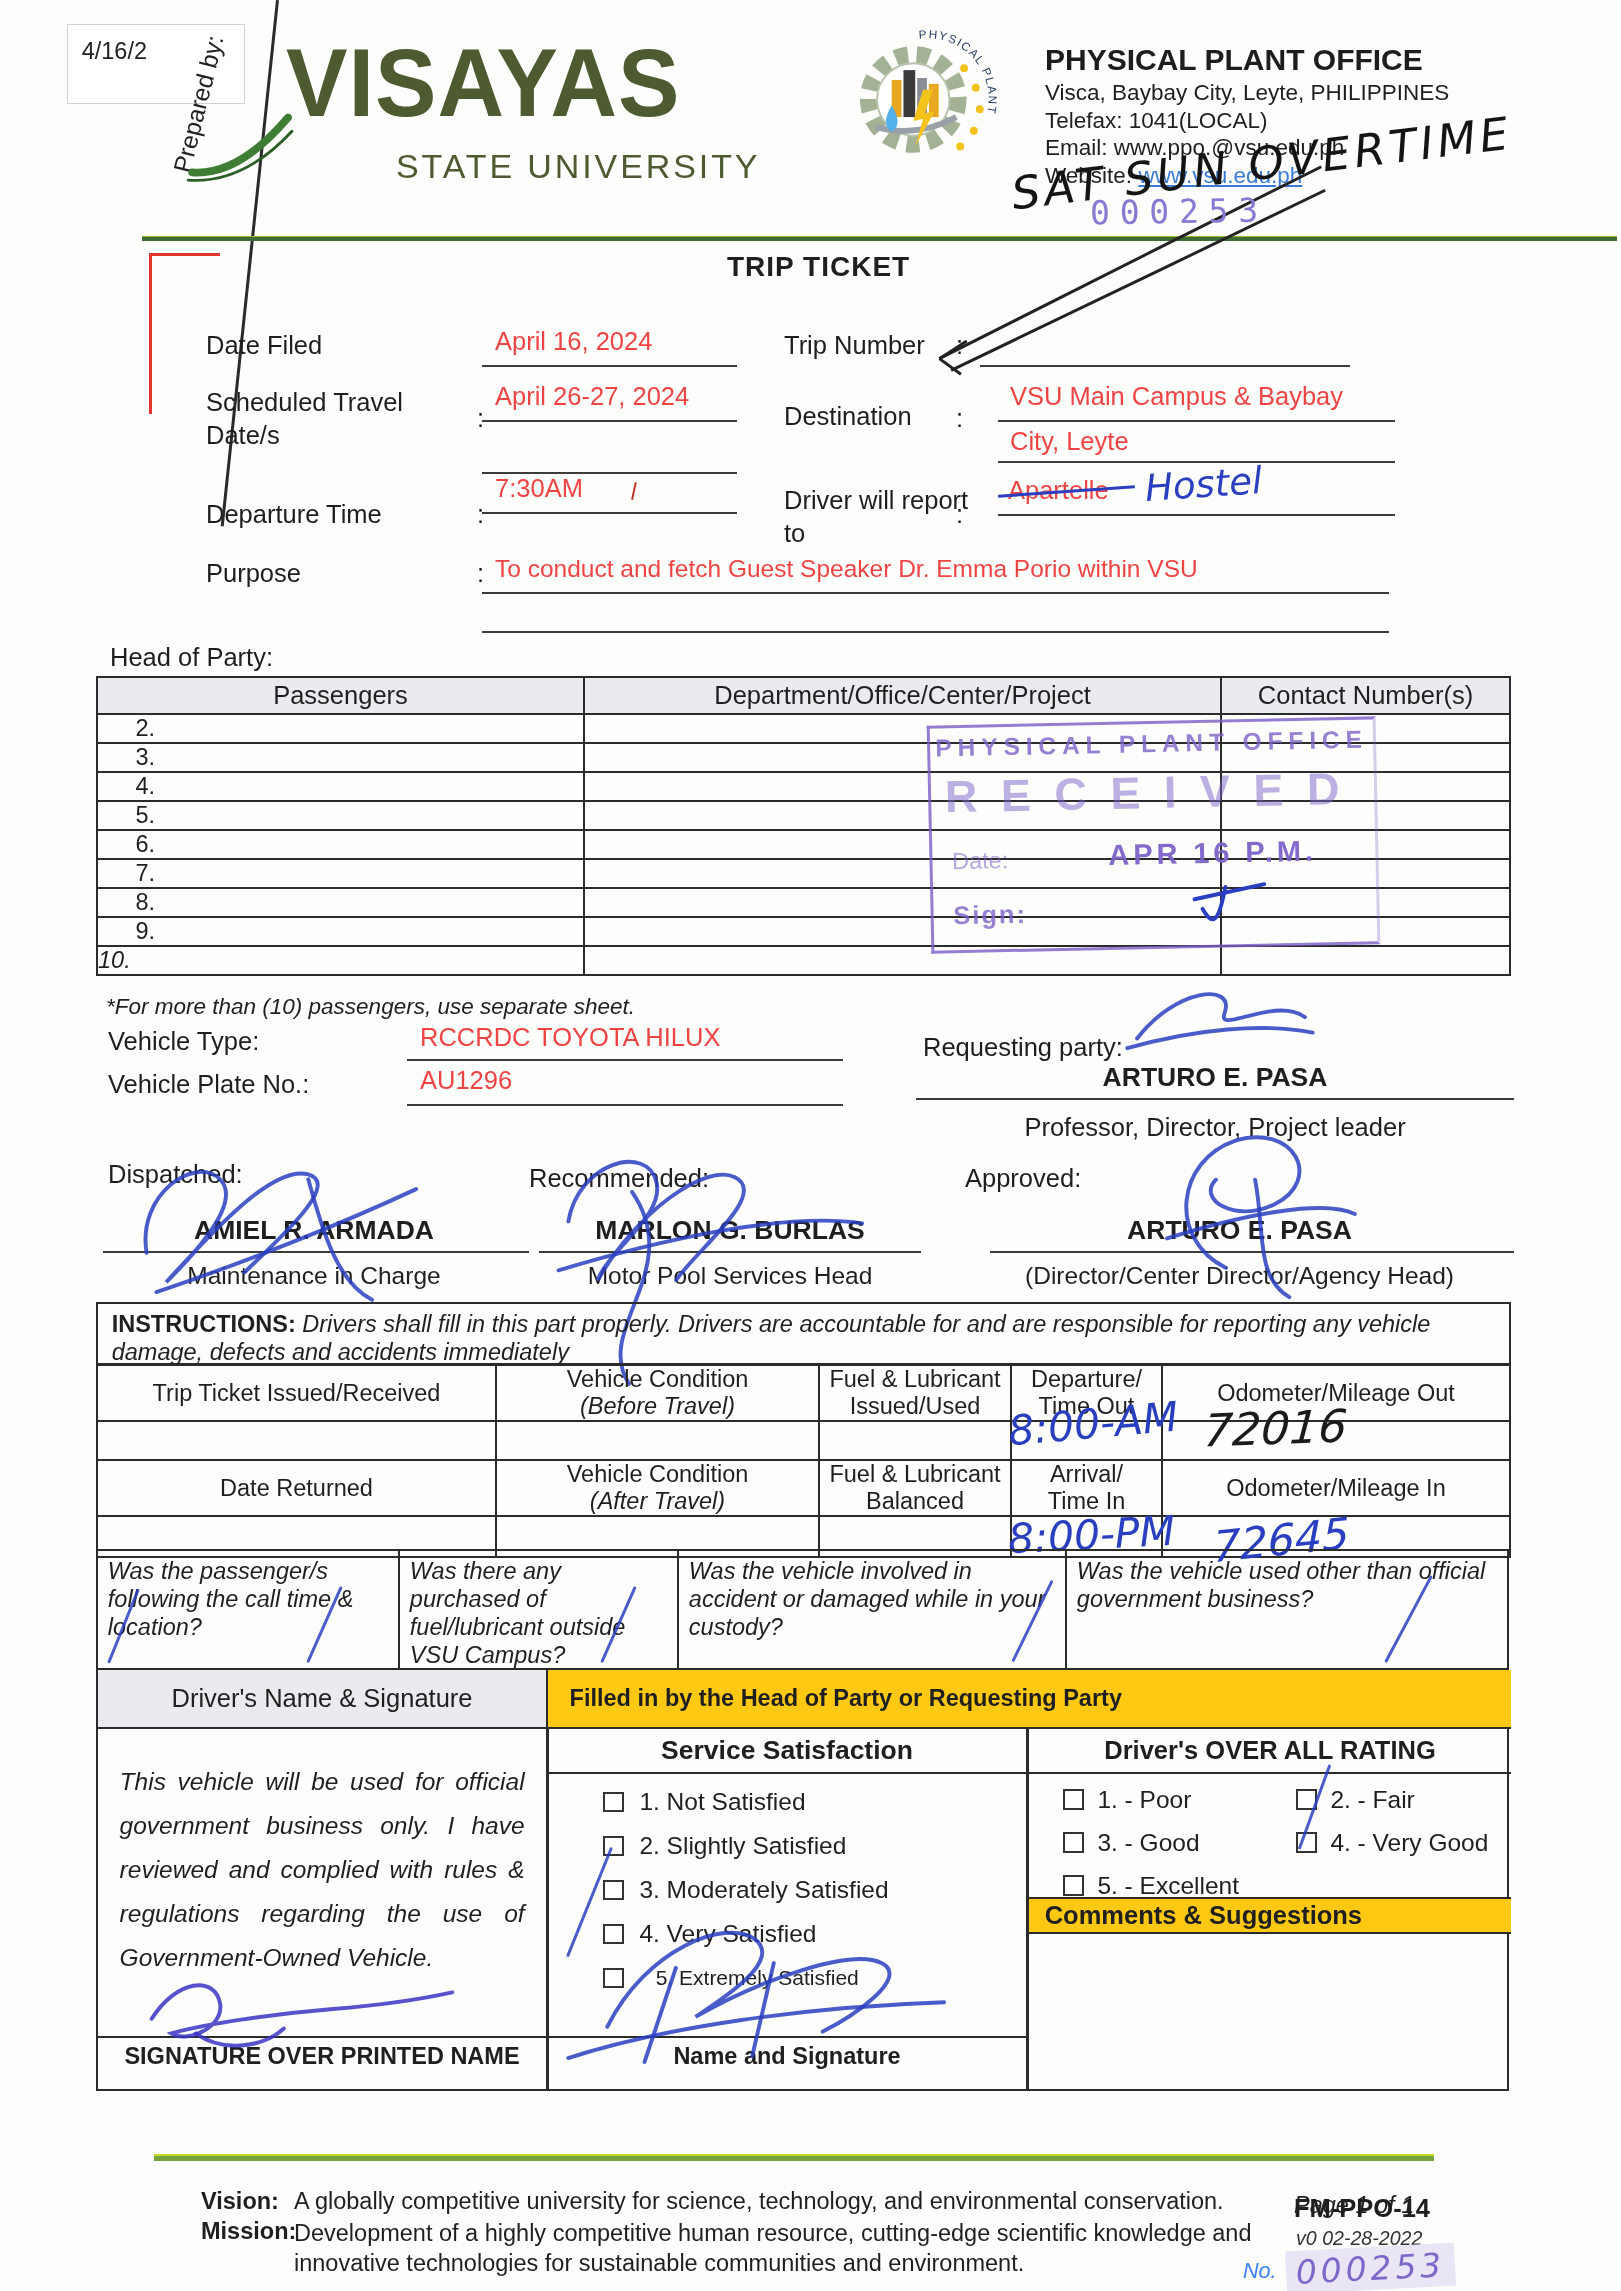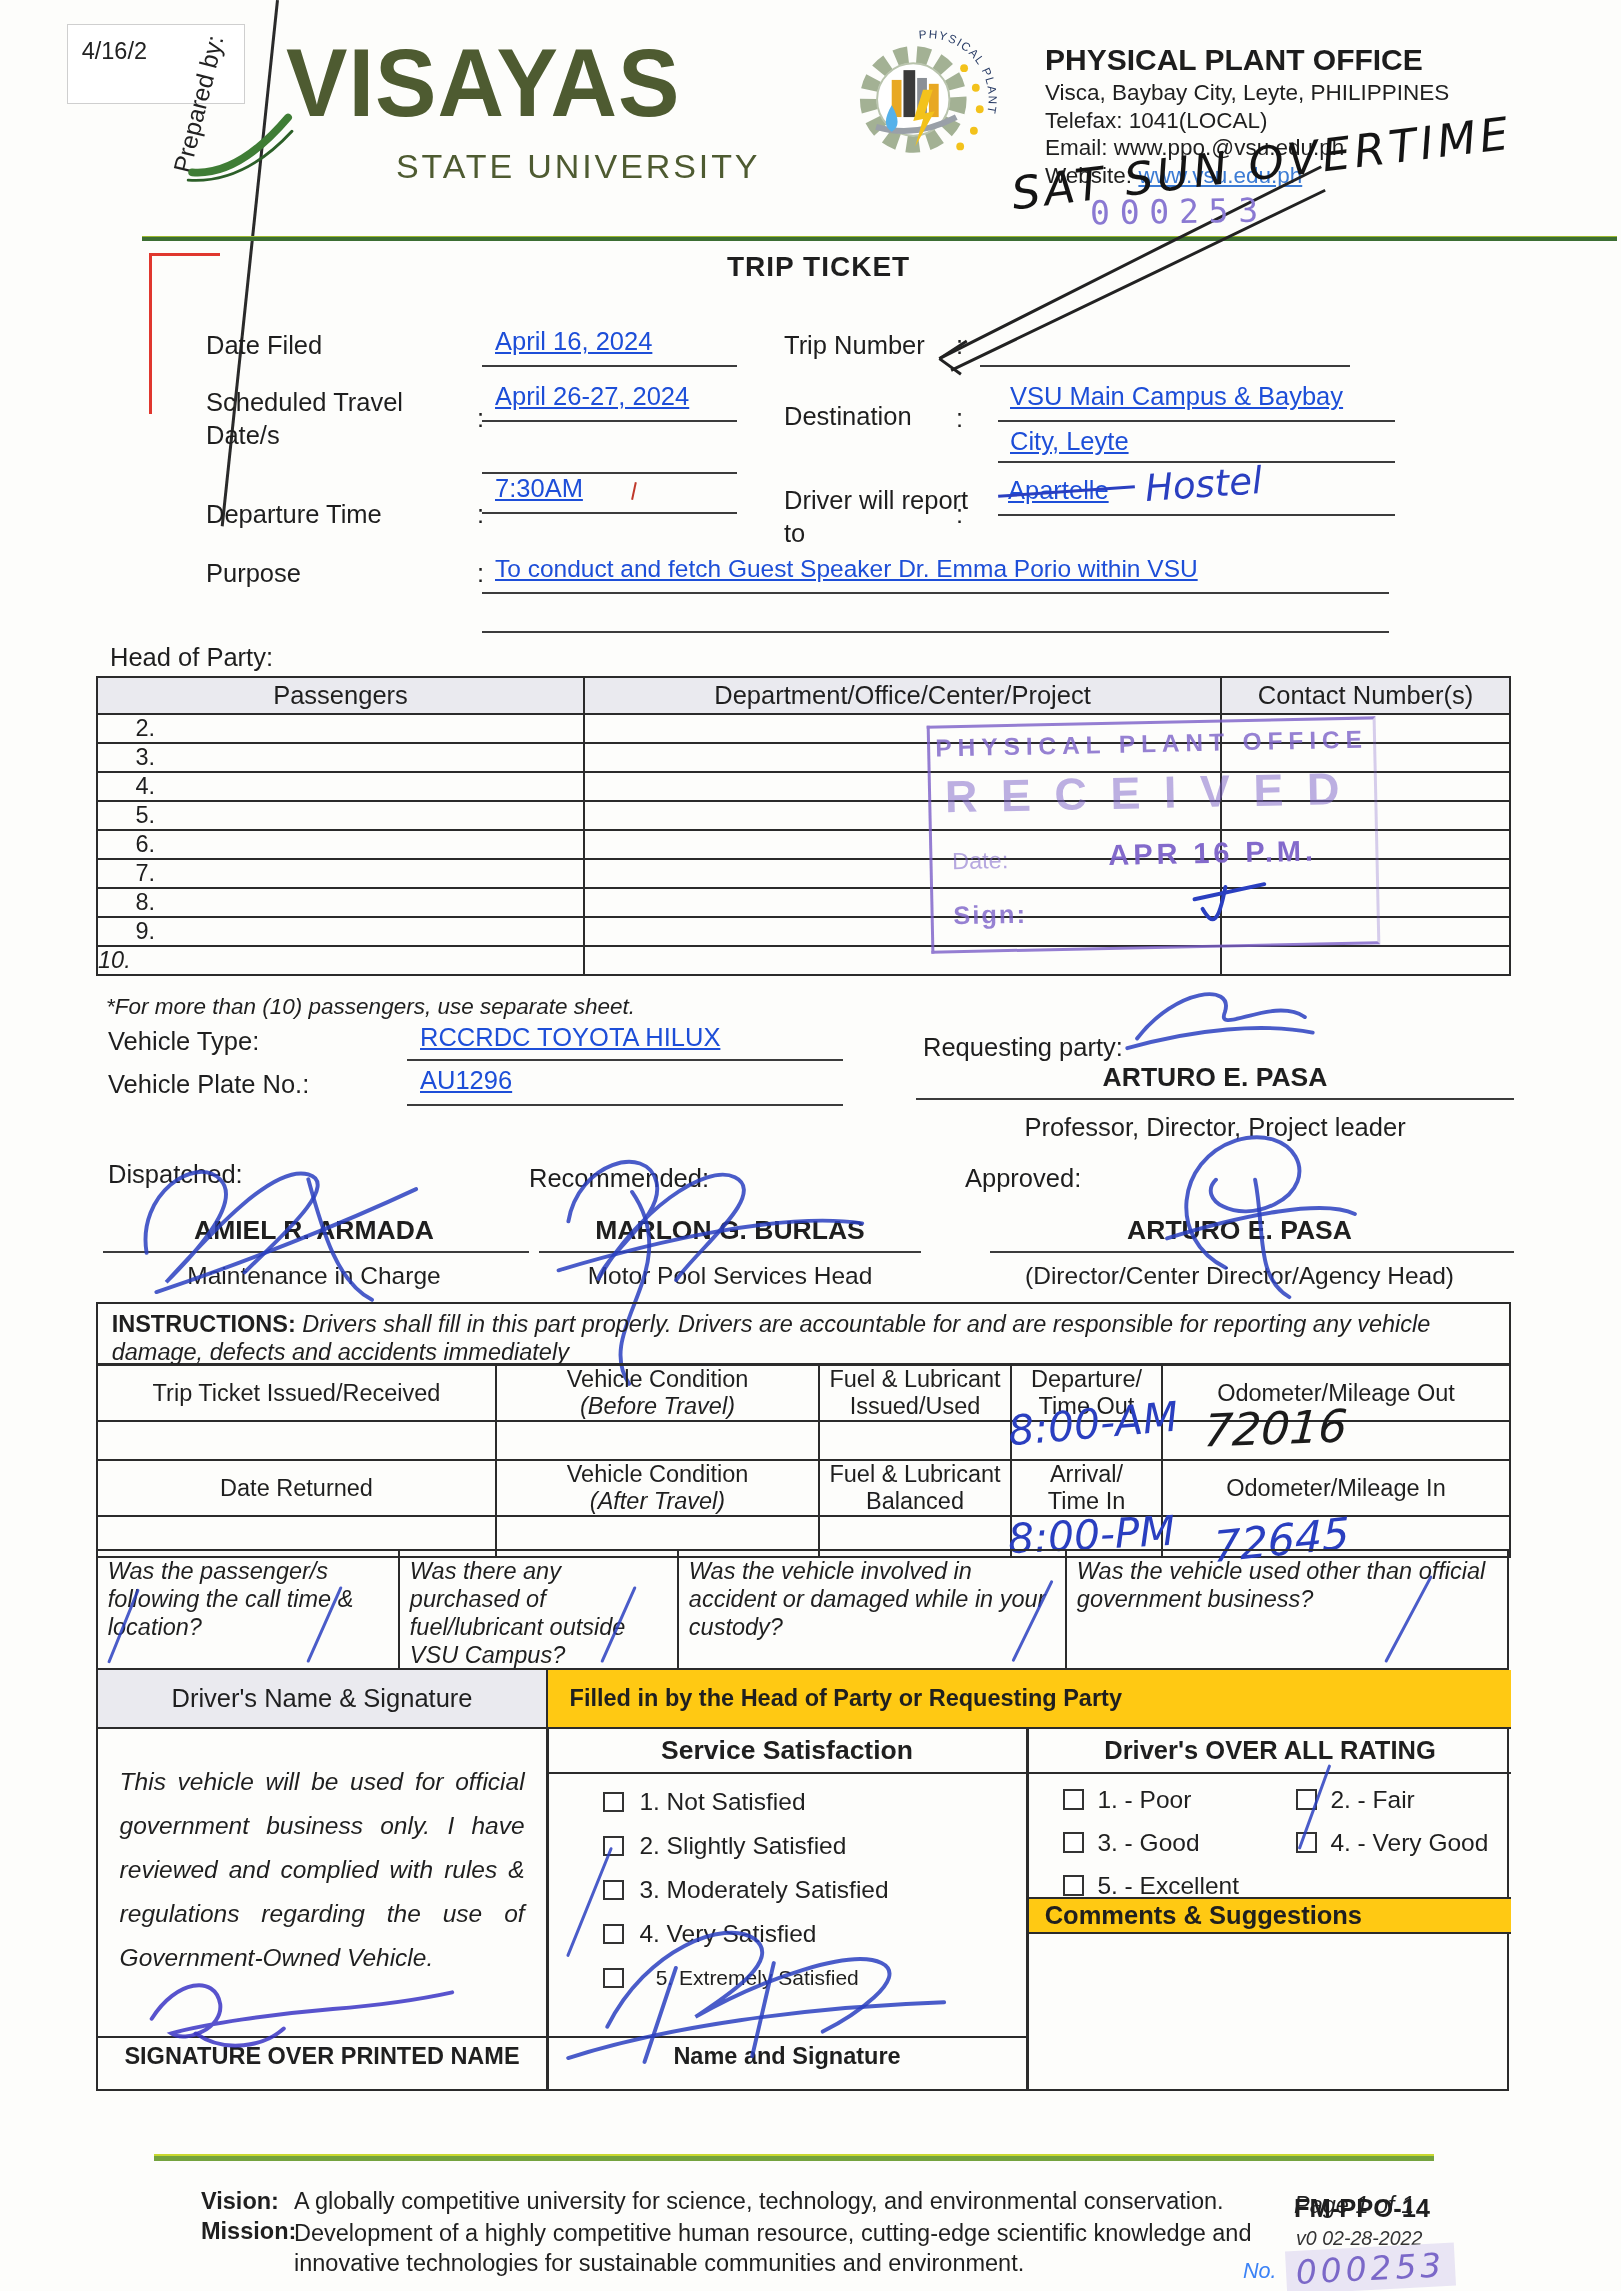--- a/index.html
+++ b/index.html
@@ -1,20 +1,20 @@
 <!DOCTYPE html>
 <html><head>
 <meta charset="utf-8">
 <style>
   html,body{margin:0;padding:0;background:#888;}
   #page{position:relative;width:1621px;height:2292px;background:#fdfdfb;overflow:hidden;
         font-family:"Liberation Sans",sans-serif;color:#1f1f1f;}
   .abs{position:absolute;}
   .lbl{font-size:25.5px;color:#1e1e1e;}
-  .val{font-size:25.5px;color:#1d4ed8;text-decoration:underline;}
+  .val{font-size:25.5px;color:#ef4444;}
   .uline{border-bottom:2px solid #3c3c3c;height:0;}
   .handw{font-family:"DejaVu Sans",sans-serif;font-style:italic;color:#2a3fc0;}
   .pen-stroke{position:absolute;width:2.9px;background:#2a3fc0;border-radius:2px;opacity:.85;}
   .cb{display:inline-block;width:16.7px;height:16.7px;border:2px solid #333;background:#fff;flex:none;}
   table{border-collapse:collapse;table-layout:fixed;}
   td,th{border:2px solid #2b2b2b;font-weight:normal;padding:0;}
   .green-rule{background:#3c6e33;border-top:1px solid #9db82f;}
   .yellow{background:#ffc913;}
   .grayhdr{background:#eaeaef;}
   .stamp-purple{color:#7d63c9;}

